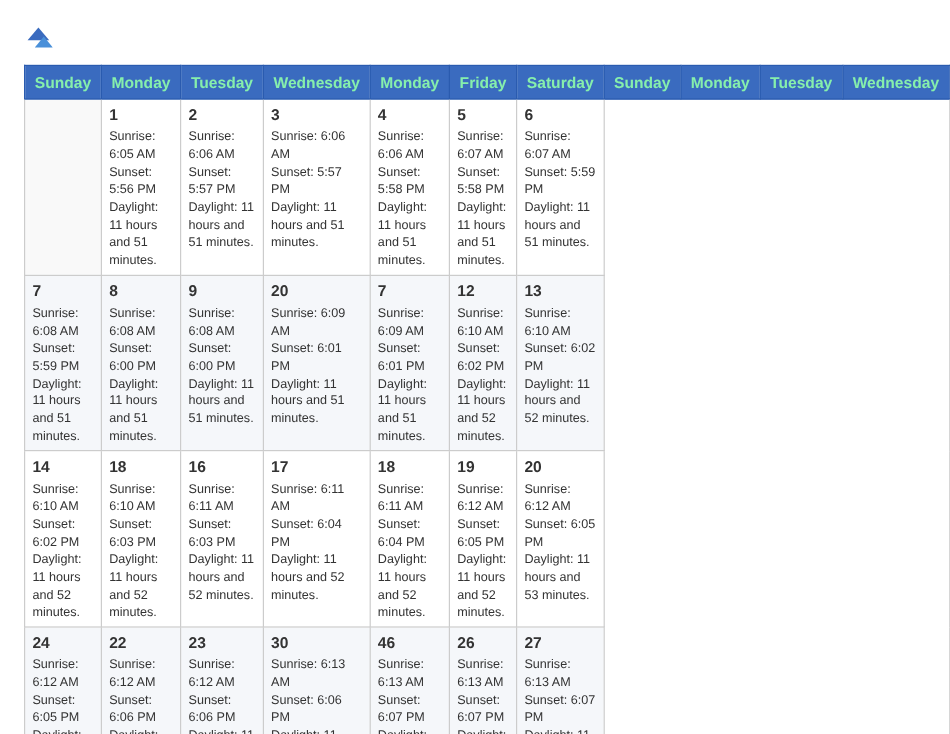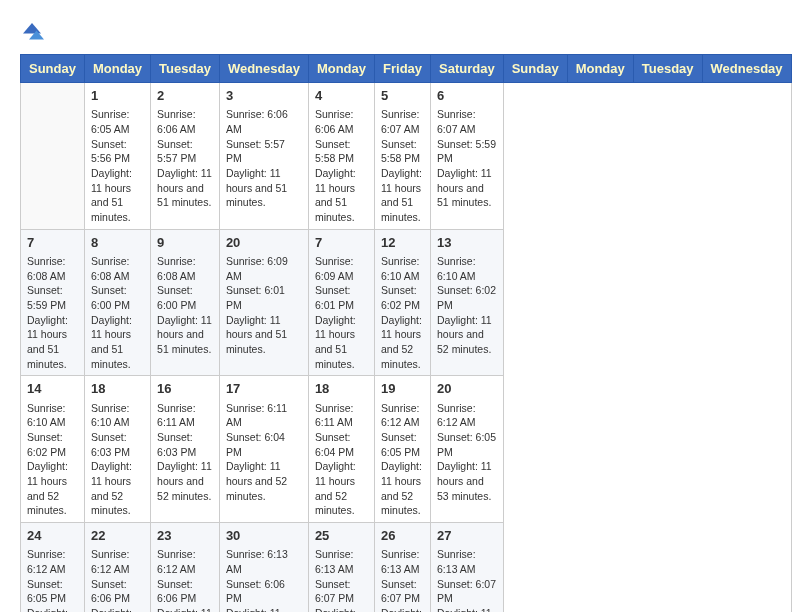--- a/index.html
+++ b/index.html
@@ -46,21 +46,21 @@
       font-size: 14px;
       color: #555;
     }
     table {
       width: 100%;
       border-collapse: collapse;
       border: 1px solid #ccc;
     }
     th {
       background-color: #3a6bbf;
-      color: #fef9c3;
+      color: #86efac;
       font-size: 13px;
       font-weight: bold;
       padding: 6px 8px;
       border: 1px solid #2a5baf;
       text-align: right;
     }
     td {
       vertical-align: top;
       border: 1px solid #ccc;
       padding: 4px 6px;
@@ -270,21 +270,21 @@
           <div>Sunset: 6:06 PM</div>
           <div>Daylight: 11 hours and 53 minutes.</div>
         </td>
         <td>
           <span class="day-num">30</span>
           <div>Sunrise: 6:13 AM</div>
           <div>Sunset: 6:06 PM</div>
           <div>Daylight: 11 hours and 53 minutes.</div>
         </td>
         <td>
-          <span class="day-num">25</span>
+          <span class="day-num">46</span>
           <div>Sunrise: 6:13 AM</div>
           <div>Sunset: 6:07 PM</div>
           <div>Daylight: 11 hours and 53 minutes.</div>
         </td>
         <td>
           <span class="day-num">26</span>
           <div>Sunrise: 6:13 AM</div>
           <div>Sunset: 6:07 PM</div>
           <div>Daylight: 11 hours and 54 minutes.</div>
         </td>

